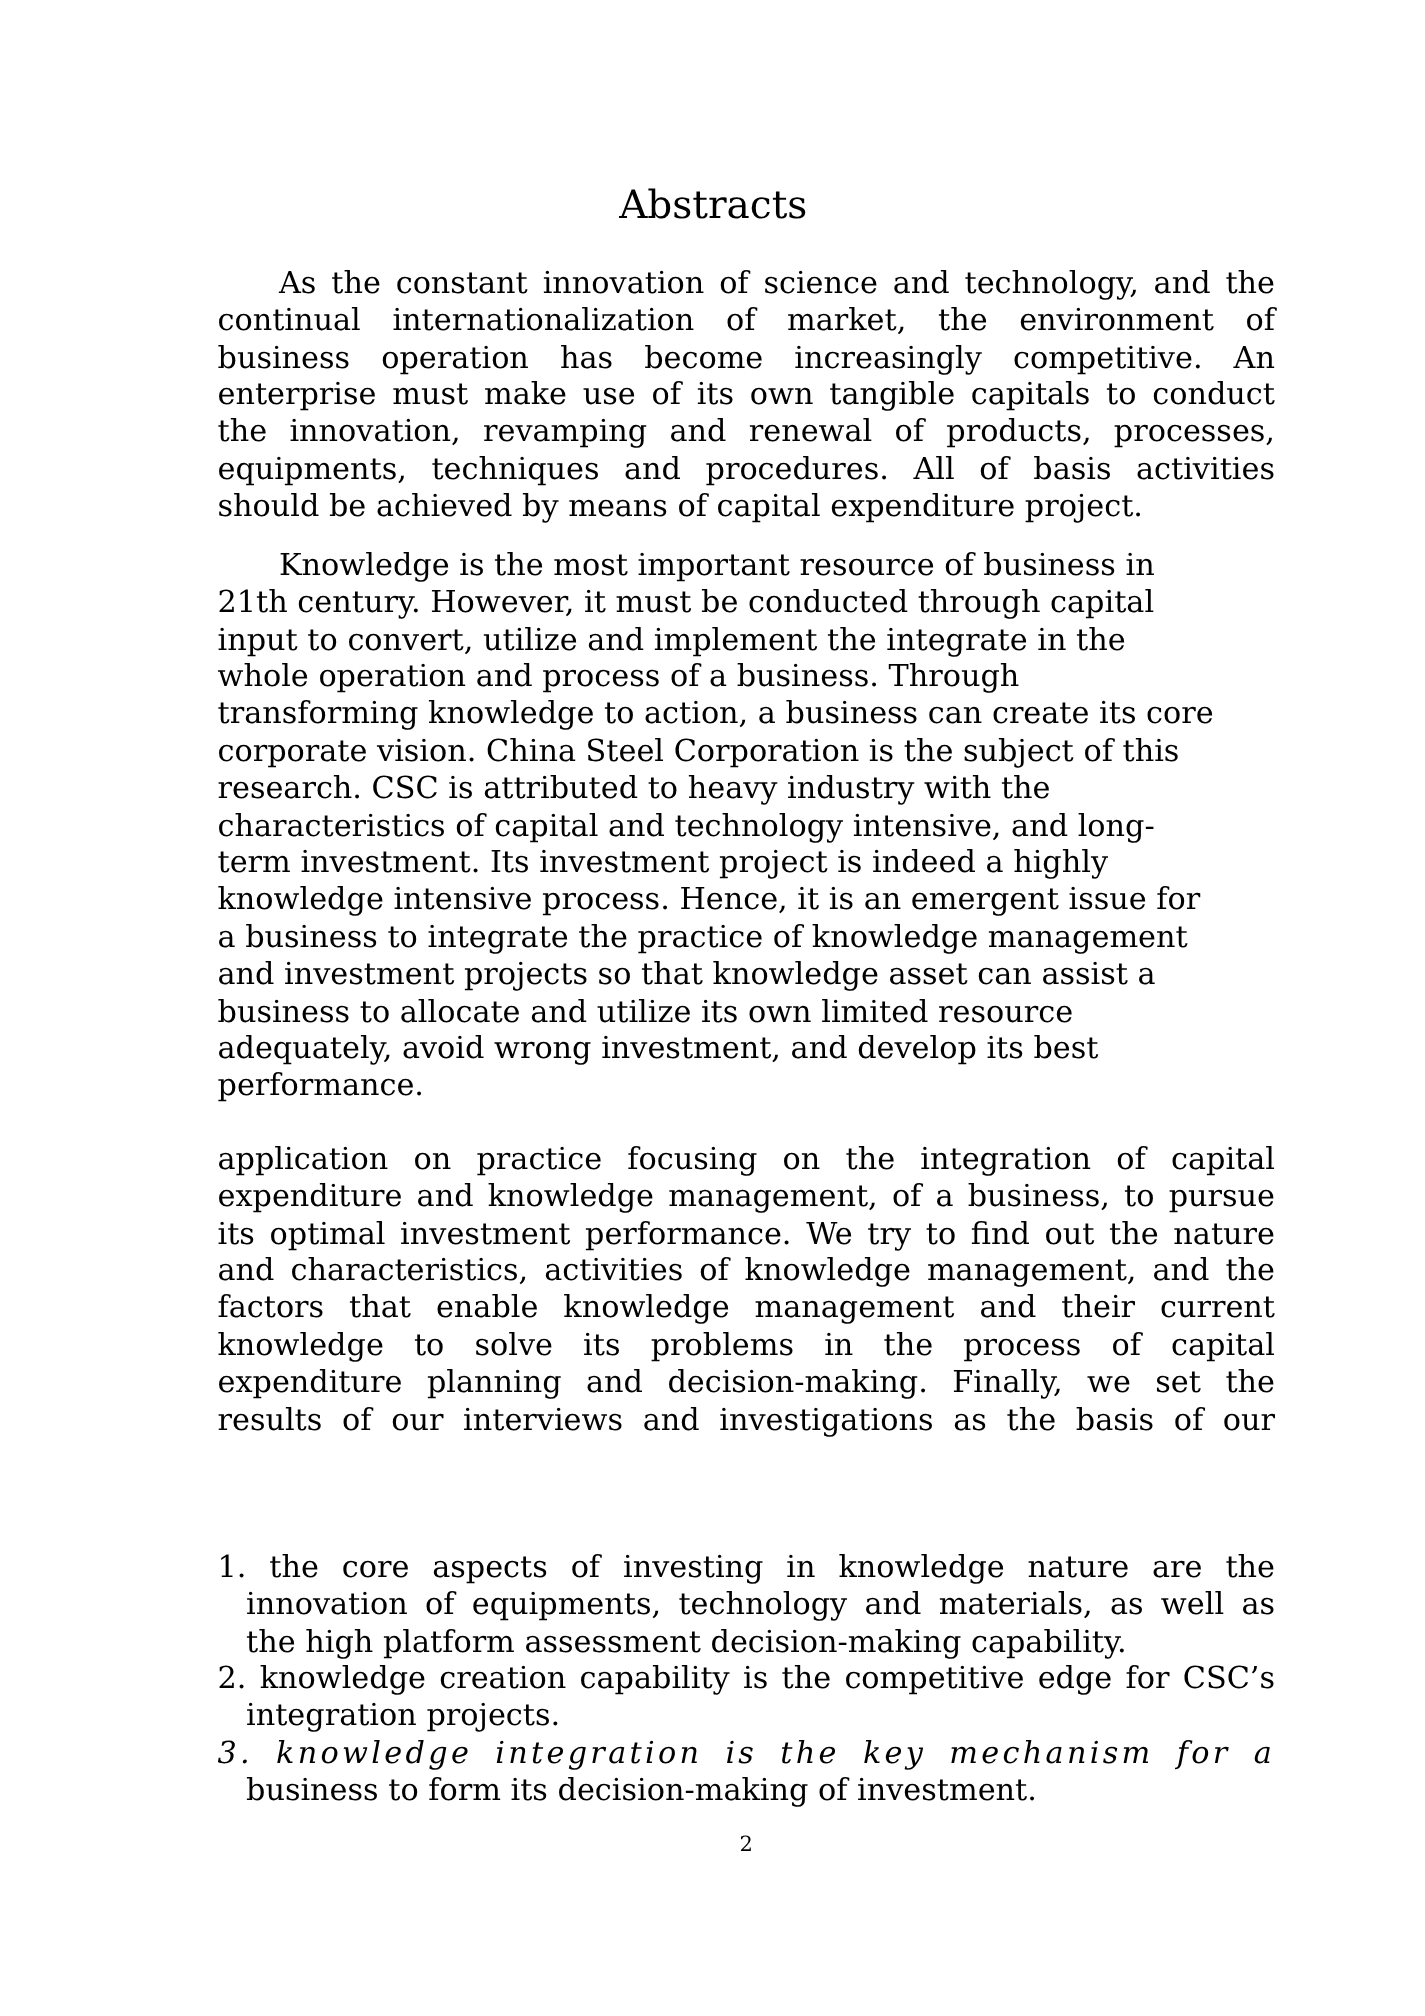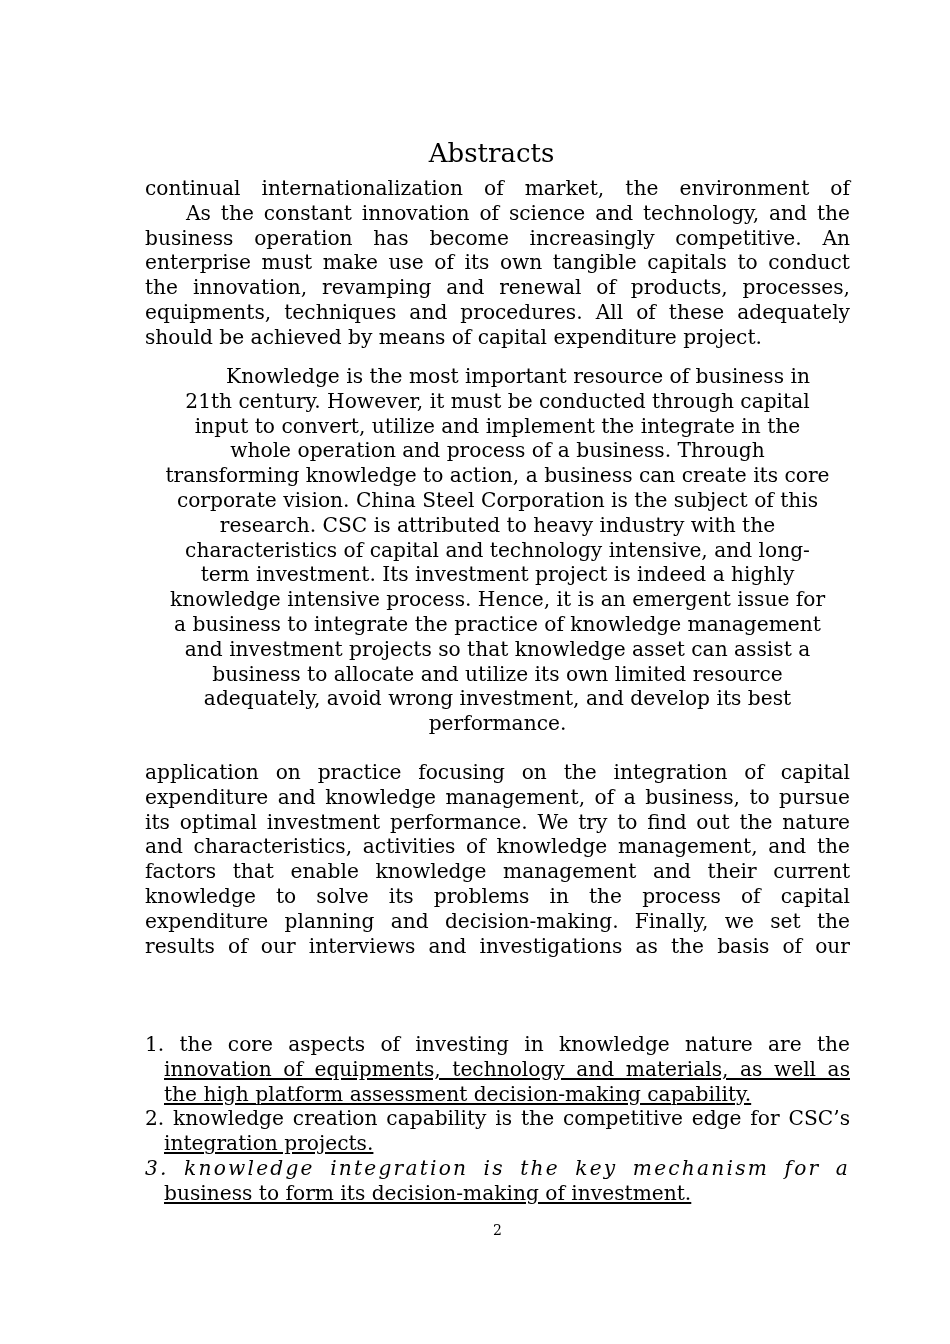--- a/index.html
+++ b/index.html
@@ -22,21 +22,21 @@
       width: 705px;
     }
     .title {
       position: absolute;
       left: 0;
       top: 120px;
       width: 661px;
       text-align: center;
       font-size: 26px;
       line-height: 34px;
-      margin: 16px;
+      margin: 0;
       font-weight: normal;
     }
     .para {
       position: absolute;
       left: 0;
       width: 705px;
       font-size: 20.2px;
       line-height: 24.8px;
       margin: 0;
     }
@@ -44,23 +44,23 @@
       display: block;
       white-space: nowrap;
       height: 24.8px;
     }
     .just {
       text-align: justify;
       text-align-last: justify;
       white-space: normal;
     }
     .indent { padding-left: 41px; }
-    .hang { padding-left: 19px; text-decoration: underline; }
+    .hang { padding-left: 19px; }
     #p1 { top: 176px; }
-    #p2 { top: 364px; text-align: center; }
+    #p2 { top: 364px; }
     #p3 { top: 760px; }
     #list { top: 1032px; }
     .page-number {
       position: absolute;
       left: 0;
       top: 1221px;
       width: 705px;
       text-align: center;
       font-size: 14px;
       line-height: 18px;
@@ -68,26 +68,26 @@
     .spaced { letter-spacing: 2.2px; font-style: italic; }
   </style>
 </head>
 <body>
 
 <div class="page">
 
   <h1 class="title">Abstracts</h1>
 
   <div class="para" id="p1">
+    <span class="line just indent">As the constant innovation of science and technology, and the</span>
     <span class="line just">continual internationalization of market, the environment of</span>
-    <span class="line just indent">As the constant innovation of science and technology, and the</span>
     <span class="line just">business operation has become increasingly competitive. An</span>
     <span class="line just">enterprise must make use of its own tangible capitals to conduct</span>
     <span class="line just">the innovation, revamping and renewal of products, processes,</span>
-    <span class="line just">equipments, techniques and procedures. All of these adequately</span>
+    <span class="line just">equipments, techniques and procedures. All of basis activities</span>
     <span class="line">should be achieved by means of capital expenditure project.</span>
   </div>
 
   <div class="para" id="p2">
     <span class="line indent">Knowledge is the most important resource of business in</span>
     <span class="line">21th century. However, it must be conducted through capital</span>
     <span class="line">input to convert, utilize and implement the integrate in the</span>
     <span class="line">whole operation and process of a business. Through</span>
     <span class="line">transforming knowledge to action, a business can create its core</span>
     <span class="line">corporate vision. China Steel Corporation is the subject of this</span>

